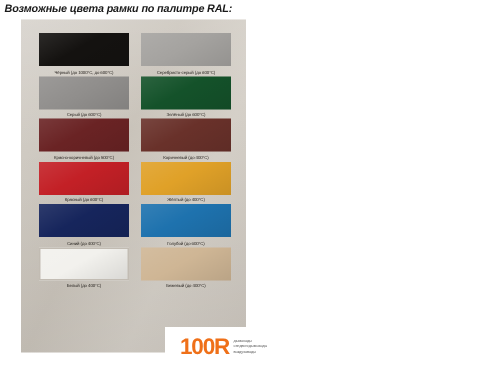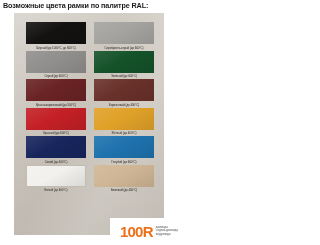--- a/index.html
+++ b/index.html
@@ -18,20 +18,21 @@
   #page-title {
     position: absolute;
     left: 3px;
     top: 1px;
     font-size: 7.2px;
     font-weight: bold;
     color: #1a1a1a;
     letter-spacing: -0.1px;
     white-space: nowrap;
     line-height: 9px;
+    font-style: italic;
   }
 
   
   #palette-card {
     position: absolute;
     left: 14px;
     top: 13px;
     width: 150px;
     height: 222px;
     background: linear-gradient(115deg,#d2cdc6 0%,#cfcac2 18%,#c9c3ba 42%,#d5d0c8 68%,#cdc7bf 100%);

